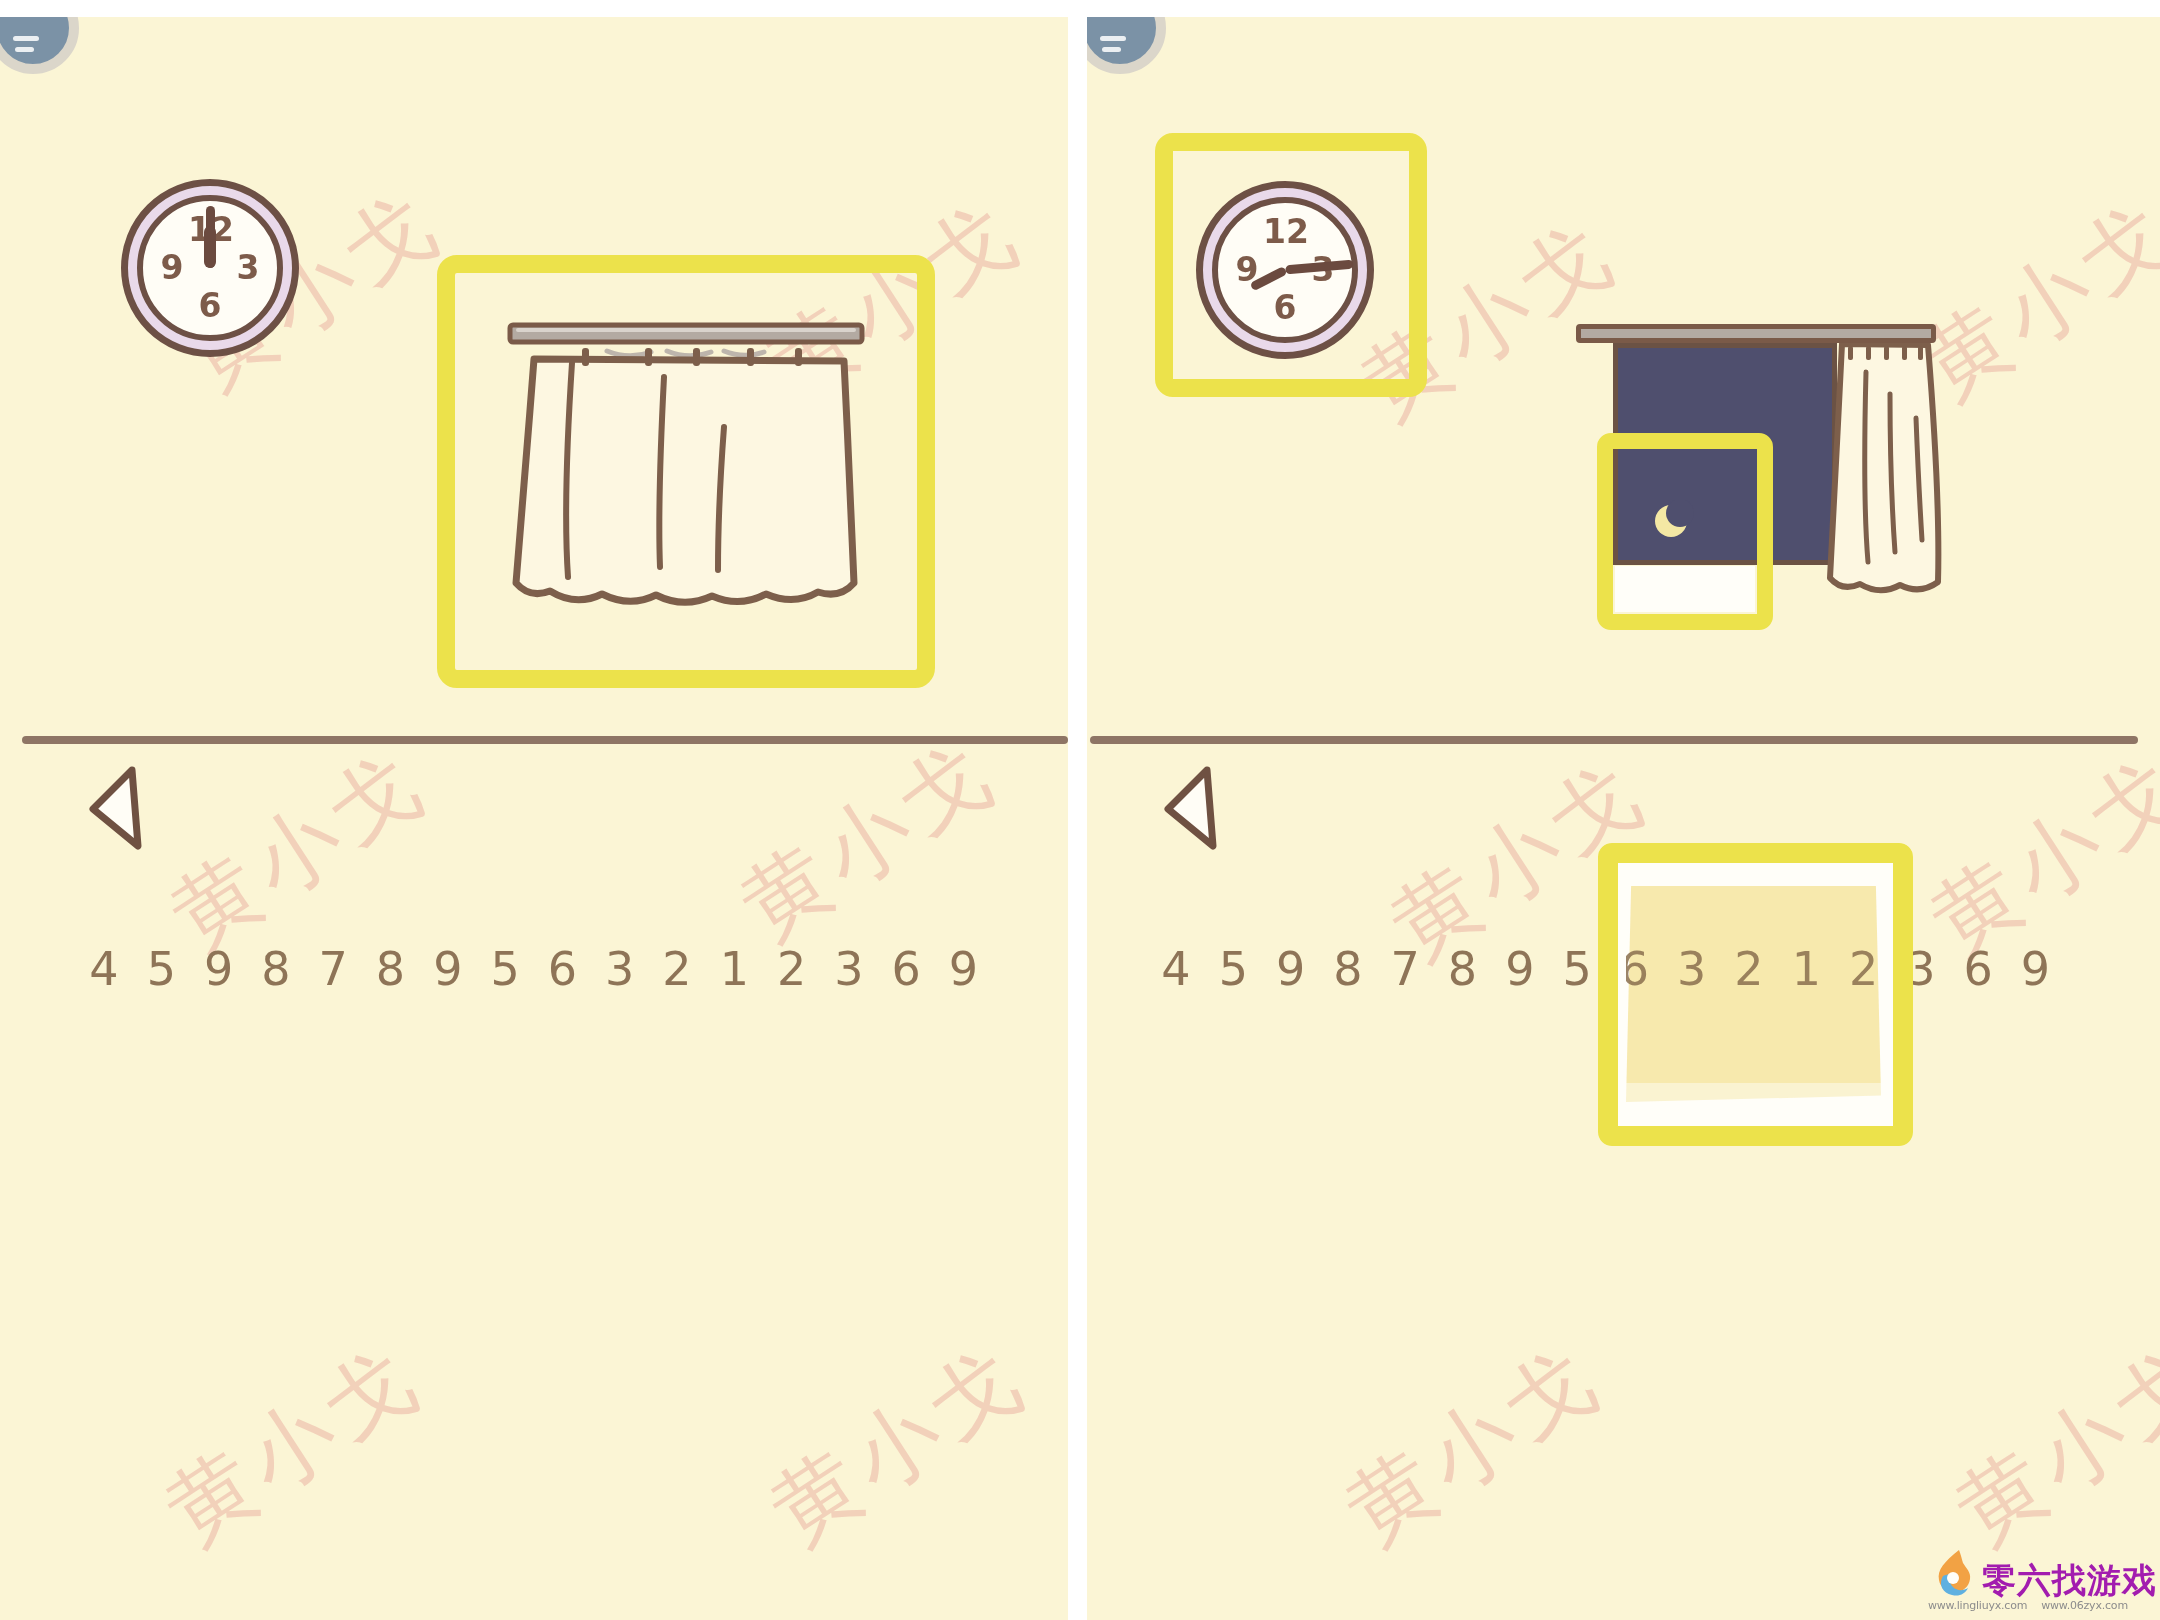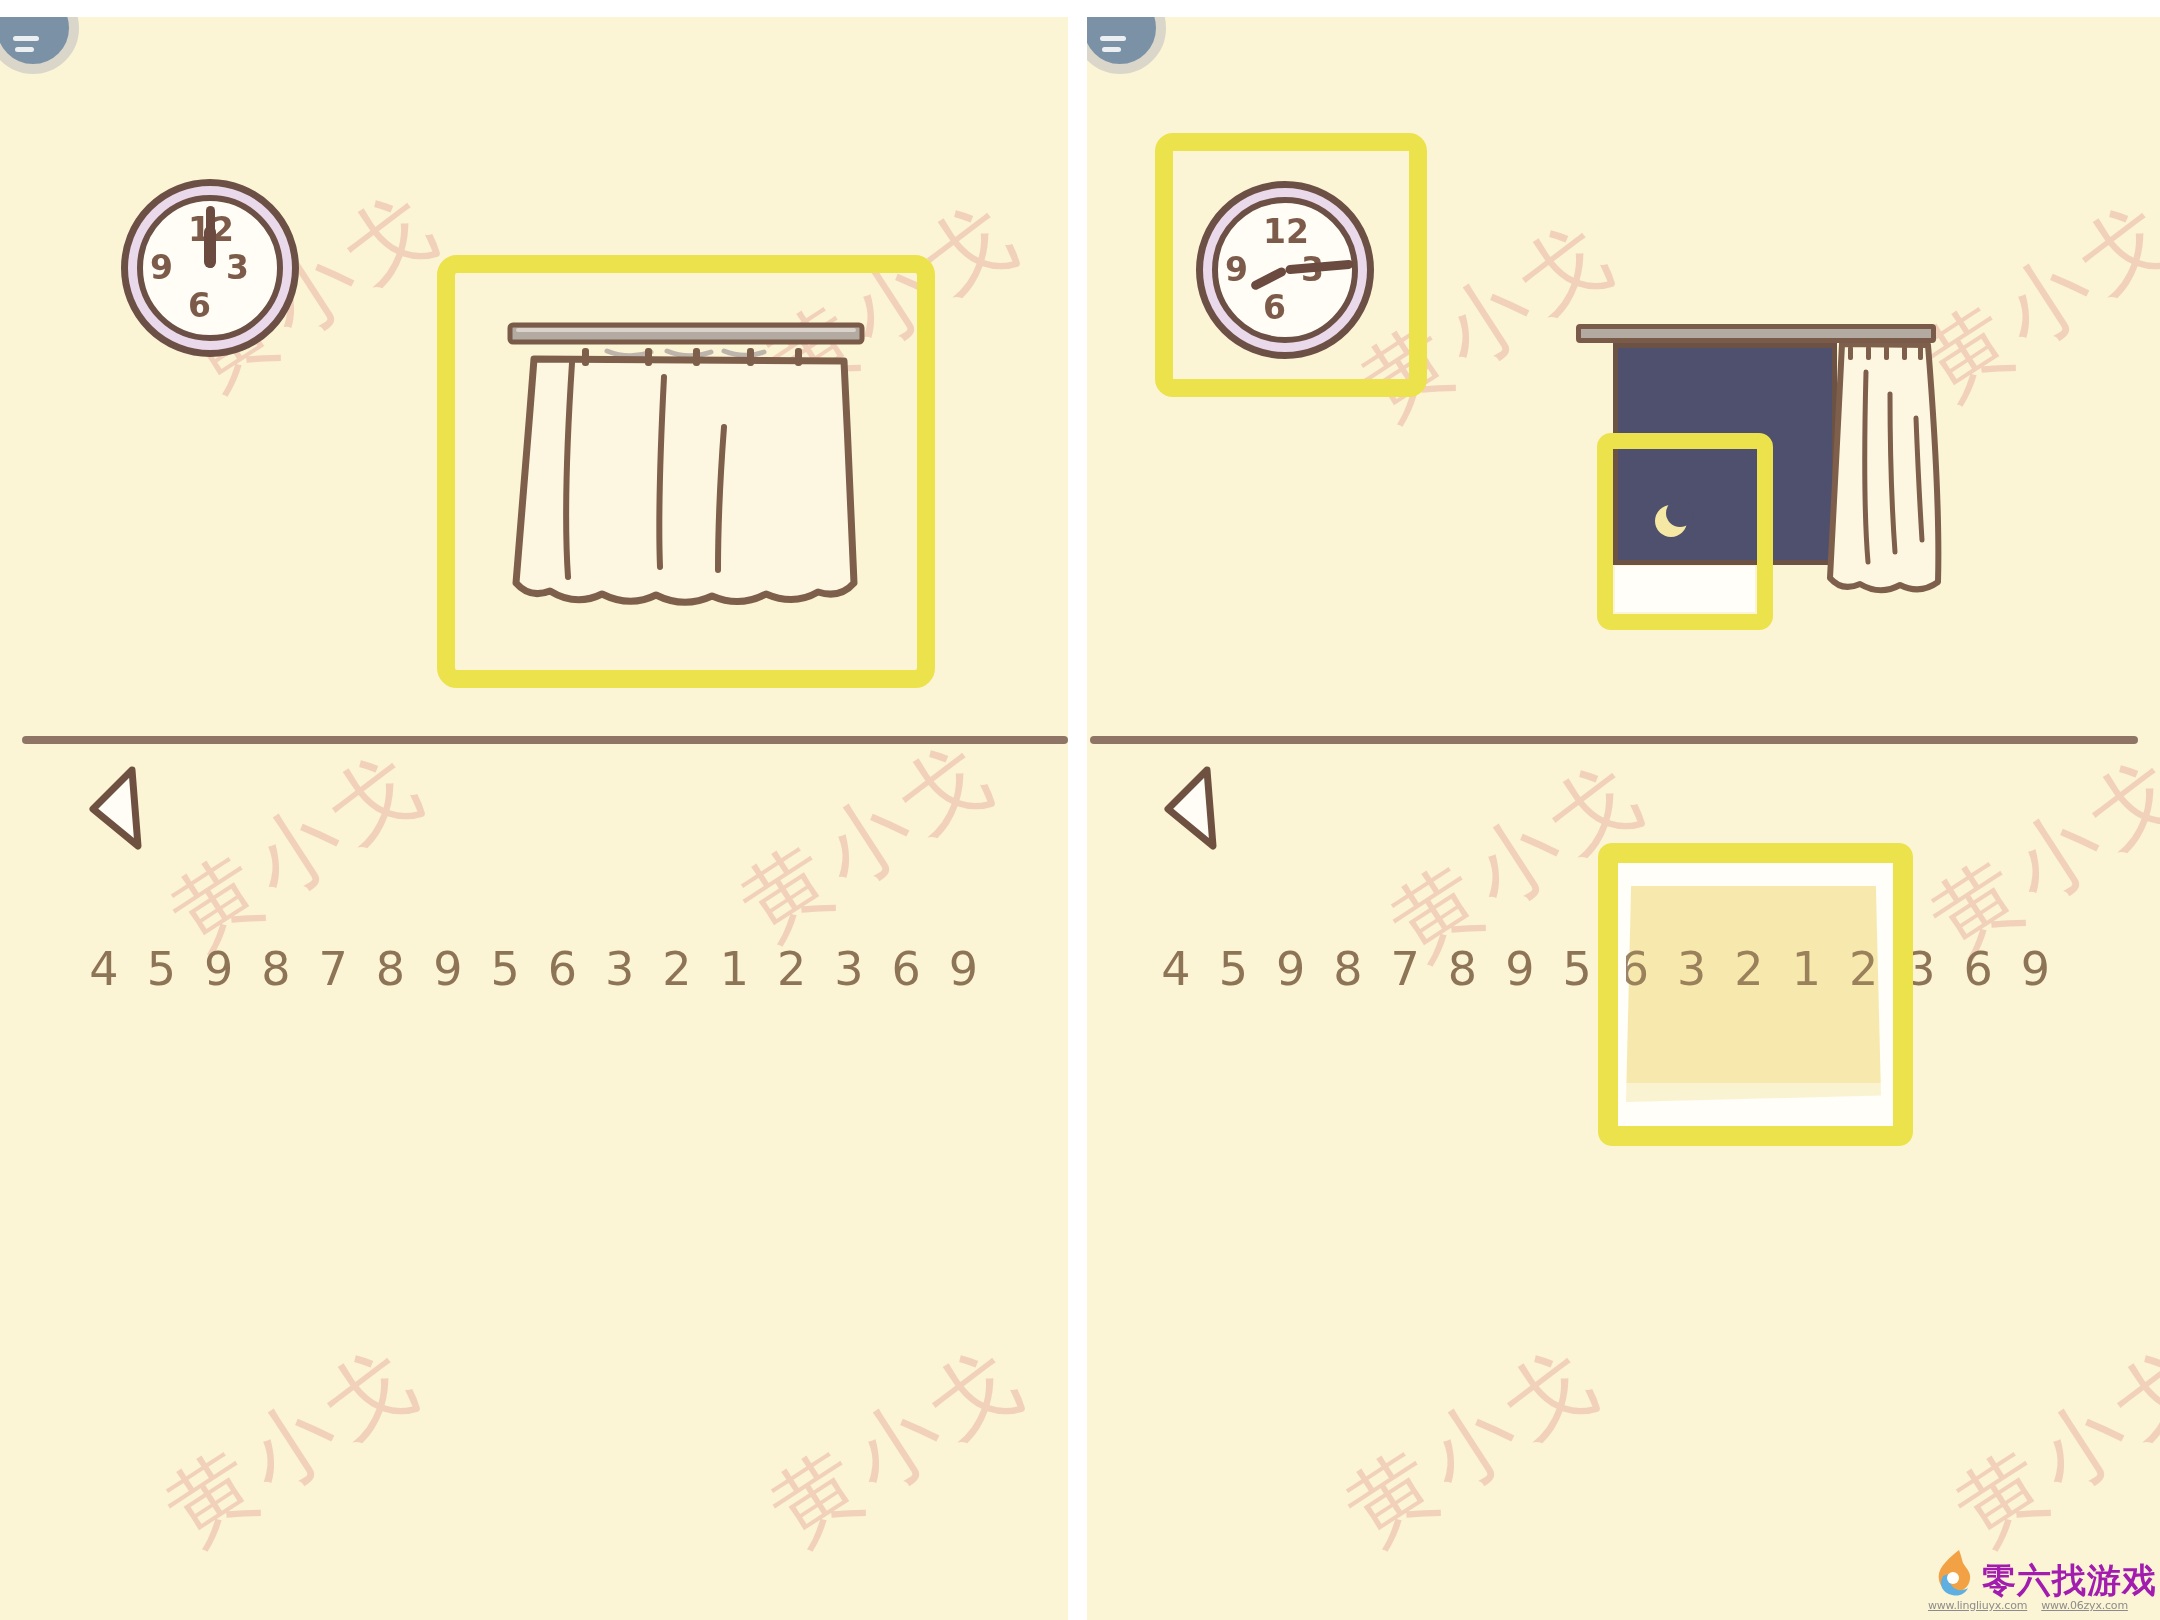--- a/index.html
+++ b/index.html
@@ -17,21 +17,21 @@
   .ci-line.l2{left:18px;top:55px;width:19px;}
 
   .wm{position:absolute;z-index:1;font-size:86px;letter-spacing:8px;font-weight:400;white-space:nowrap;
     color:rgba(230,150,142,0.38);transform:translate(-50%,-50%) rotate(-33deg);}
 
   .clock{position:absolute;width:178px;height:178px;border:7px solid #6d5045;border-radius:50%;
     background:#e9d9ea;box-sizing:border-box;z-index:2;}
   .clock-left{left:121px;top:179px;}
   .clock-right{left:1196px;top:181px;}
   .clock-face{position:absolute;inset:9px;background:#fffdf6;border:6px solid #6d5045;border-radius:50%;}
-  .cn{position:absolute;width:44px;font-size:33px;font-weight:600;color:#7d5b4a;line-height:38px;}
+  .cn{position:absolute;width:44px;text-align:center;font-size:33px;font-weight:600;color:#7d5b4a;line-height:38px;}
   .cn12{left:60px;top:25px;} .cn3{left:98px;top:63px;} .cn6{left:60px;top:101px;} .cn9{left:22px;top:63px;}
   .hand{position:absolute;background:#6b4a3f;border-radius:6px;transform-origin:50% 100%;}
 
   .ybox{position:absolute;border:18px solid #ece24b;box-sizing:border-box;border-radius:20px;z-index:6;background:transparent;}
   #box-curtain{left:437px;top:255px;width:498px;height:433px;}
   #box-clock{left:1155px;top:133px;width:272px;height:264px;border-radius:18px;}
   #box-moon{left:1597px;top:433px;width:176px;height:197px;border-width:16px;border-radius:14px;}
   #box-note{left:1598px;top:843px;width:315px;height:303px;border-width:20px;border-radius:14px;}
 
   .svg-layer{position:absolute;z-index:2;}
@@ -56,21 +56,21 @@
   .digit.dim{color:#8a6f4e;opacity:.85;}
   #note-white{position:absolute;left:1598px;top:843px;width:315px;height:303px;background:#fffef9;border-radius:14px;z-index:3;}
   #note{position:absolute;left:1626px;top:886px;width:255px;height:216px;background:#f6e5a0;opacity:.85;z-index:4;
     clip-path:polygon(2% 0,98% 0,100% 97%,0 100%);}
   #note:after{content:"";position:absolute;left:0;bottom:0;width:100%;height:9%;background:rgba(255,255,255,.45);}
   #note-overlay{position:absolute;left:1626px;top:886px;width:255px;height:216px;overflow:hidden;z-index:5;}
   #note-overlay .digit{position:absolute;}
 
   #logo-flame{position:absolute;left:1930px;top:1549px;width:46px;height:50px;z-index:2;}
   #logo-brand{position:absolute;left:1982px;top:1558px;font-size:34px;font-weight:700;color:#a21caf;letter-spacing:1px;z-index:2;white-space:nowrap;}
-  #logo-urls{position:absolute;left:1928px;top:1599px;display:flex;gap:14px;font-size:11px;letter-spacing:-0.2px;color:#8c8c8c;z-index:2;white-space:nowrap;text-decoration:underline;}
+  #logo-urls{position:absolute;left:1928px;top:1599px;display:flex;gap:14px;font-size:11px;letter-spacing:-0.2px;color:#8c8c8c;z-index:2;white-space:nowrap;}
 </style>
 </head>
 <body>
 
 <div id="stage">
 
   <div class="panel" id="panel-left">
     <div class="corner-icon">
       <span class="ci-line l1"></span>
       <span class="ci-line l2"></span>

